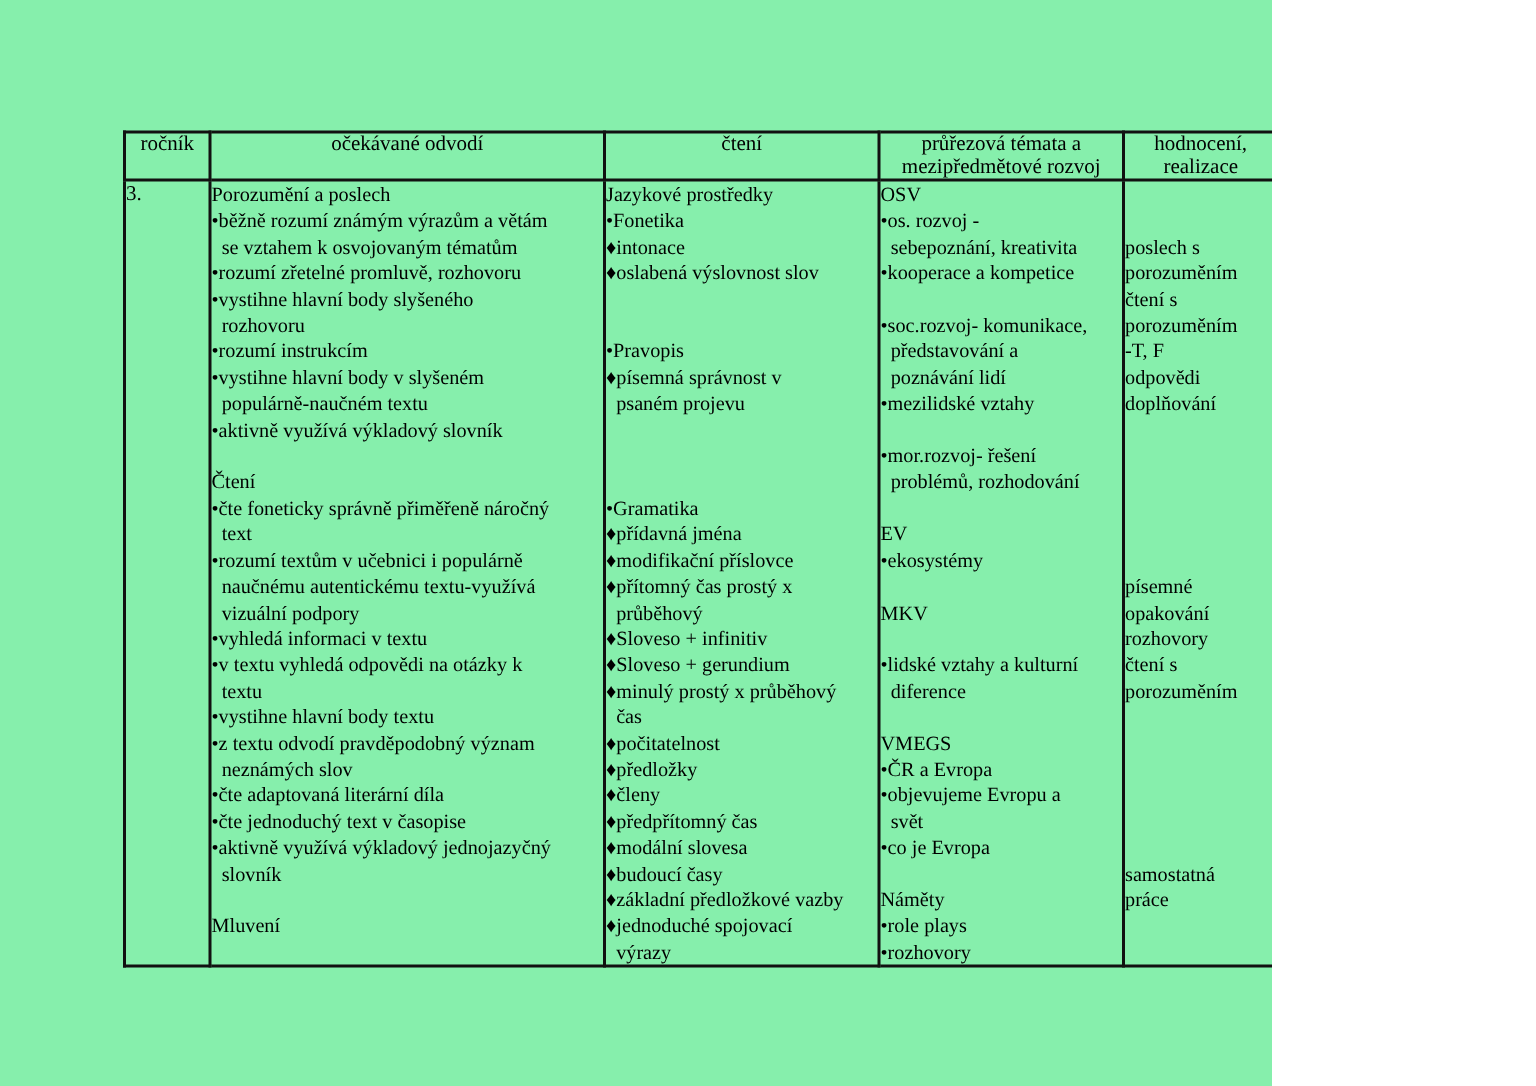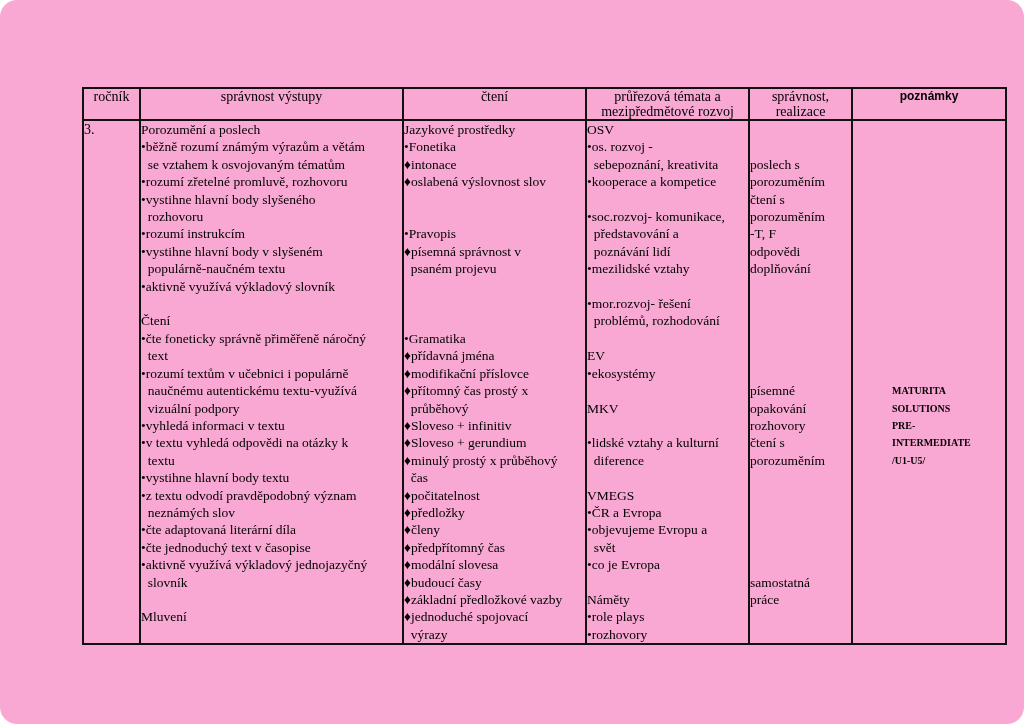--- a/index.html
+++ b/index.html
@@ -2,27 +2,26 @@
 <html><head>
 <meta charset="utf-8">
 <style>
   html, body {
     margin: 0;
     padding: 0;
     background: #ffffff;
   }
   .page {
     position: relative;
-    width: 1024px;
+    width: 848px;
     height: 724px;
-    background: #f9a8d4;
+    background: #86efac;
     overflow: hidden;
     font-family: "Liberation Serif", serif;
     color: #000000;
-    border-radius: 17px;
   }
   table.curriculum {
     position: absolute;
     left: 82px;
     top: 87px;
     border-collapse: collapse;
     table-layout: fixed;
     width: 923px;
   }
   table.curriculum td, table.curriculum th {
@@ -76,25 +75,25 @@
       <col style="width:57px">
       <col style="width:263px">
       <col style="width:183px">
       <col style="width:163px">
       <col style="width:103px">
       <col style="width:154px">
     </colgroup>
     <tbody>
         <tr>
       <th class="hdr">ročník</th>
-      <th class="hdr">správnost výstupy</th>
+      <th class="hdr">očekávané odvodí</th>
       <th class="hdr">čtení</th>
       <th class="hdr">průřezová témata a
 mezipředmětové rozvoj</th>
-      <th class="hdr">správnost,
+      <th class="hdr">hodnocení,
 realizace</th>
       <th class="hdr hdr-sans">poznámky</th>
     </tr>
     <tr>
       <td class="body-cell rocnik-cell">
         <div class="lines">3.</div>
       </td>
       <td class="body-cell">
         <div class="lines">Porozumění a poslech
 •běžně rozumí známým výrazům a větám

